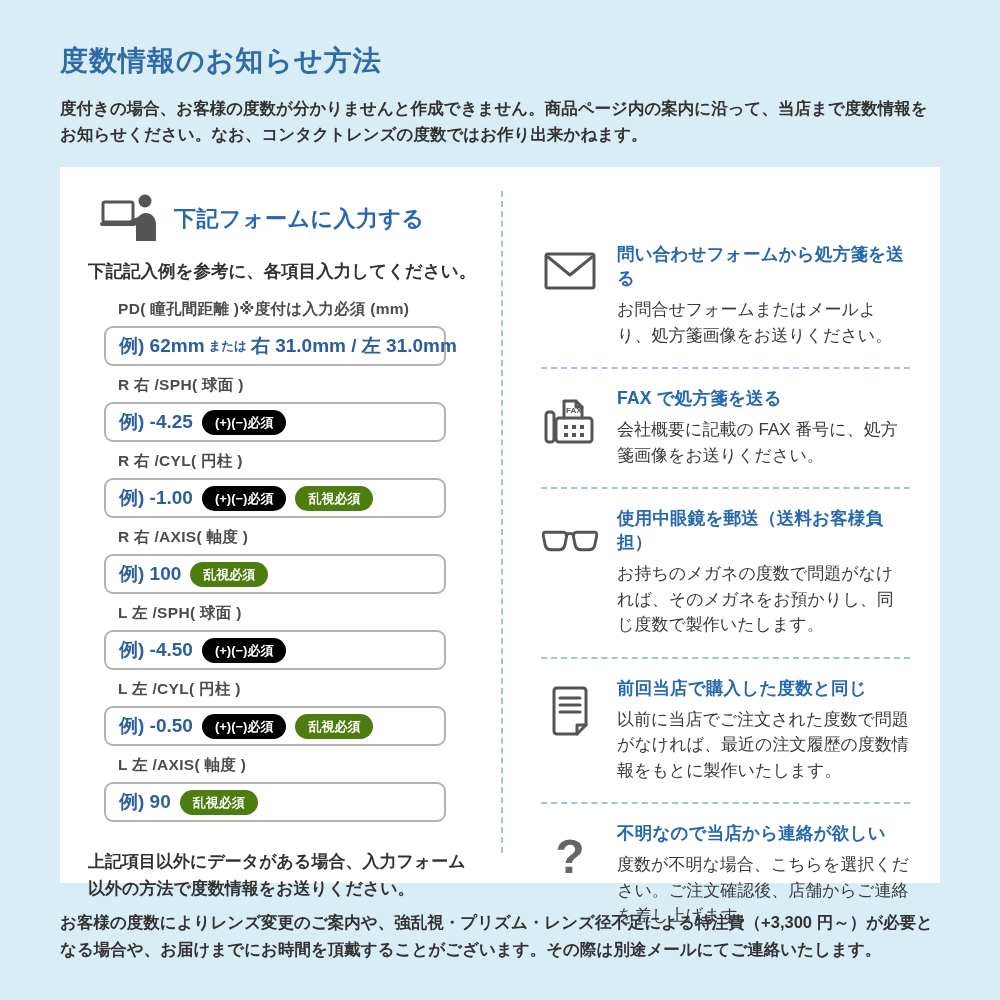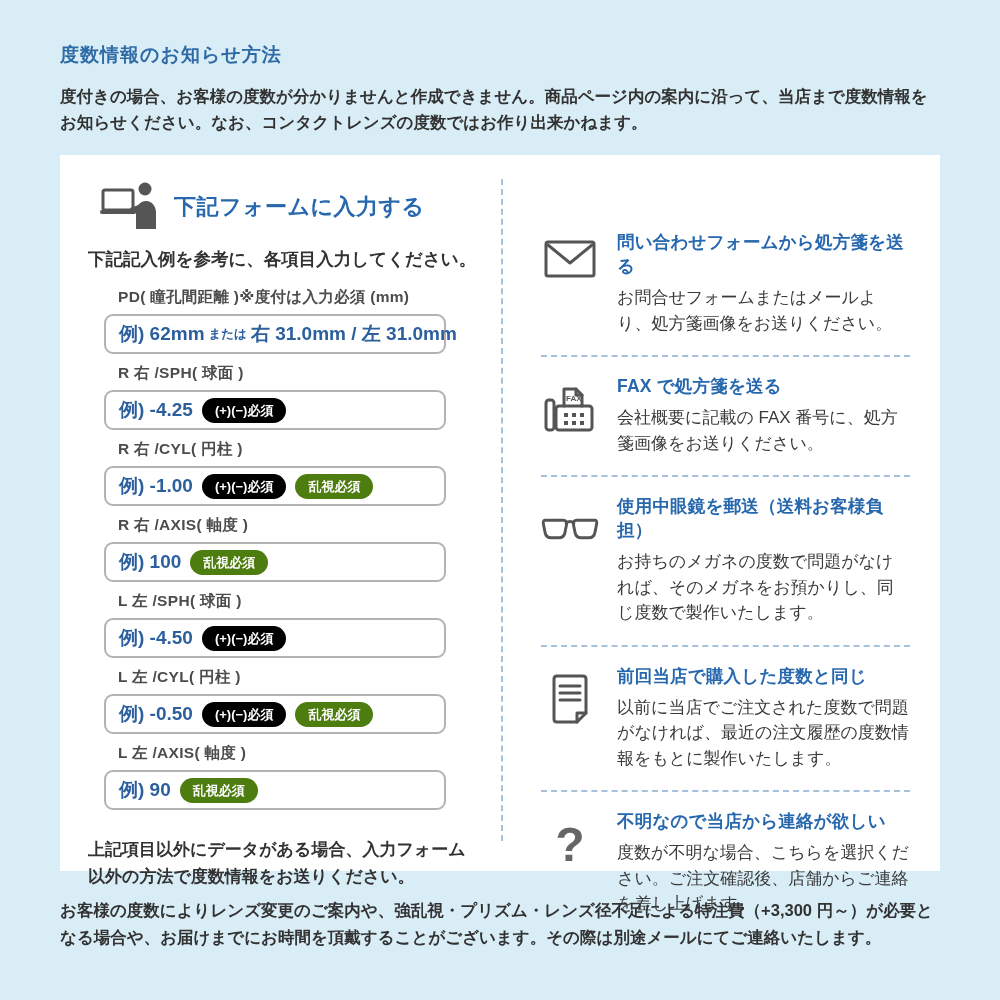--- a/index.html
+++ b/index.html
@@ -5,21 +5,21 @@
   html,body{margin:0;padding:0;}
   body{
     width:1000px;height:1000px;
     background:#d9edf6;
     font-family:"Liberation Sans","DejaVu Sans",sans-serif;
     color:#333;
     overflow:hidden;
   }
   .page{box-sizing:border-box;width:1000px;height:1000px;padding:42px 60px 0;}
   .page-title{
-    font-size:19px;font-weight:bold;color:#2f6ba6;
+    font-size:28px;font-weight:bold;color:#2f6ba6;
     margin:0 0 16px;letter-spacing:1px;
   }
   .intro{
     font-size:16.5px;font-weight:600;line-height:1.55;color:#323232;
     width:882px;margin:0 0 20px;
   }
   .card{
     position:relative;background:#ffffff;width:880px;height:716px;
     display:flex;box-sizing:border-box;
   }

